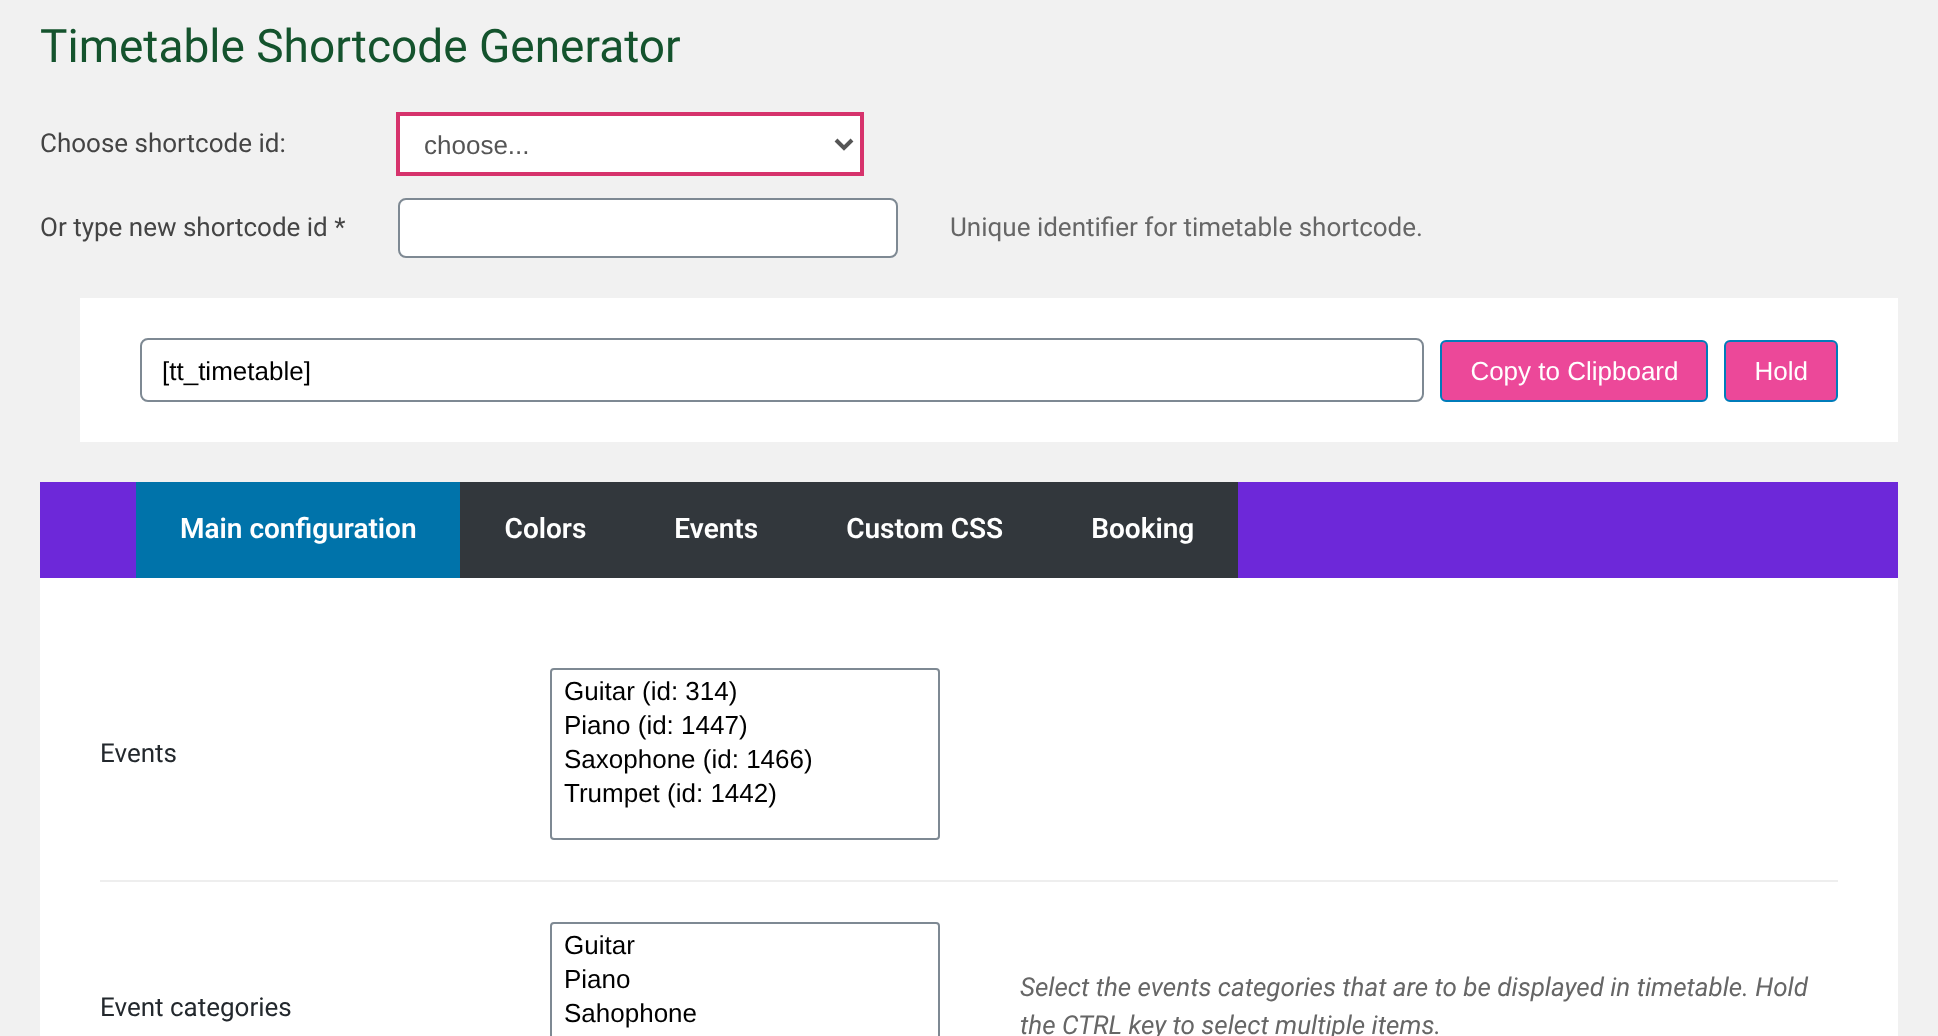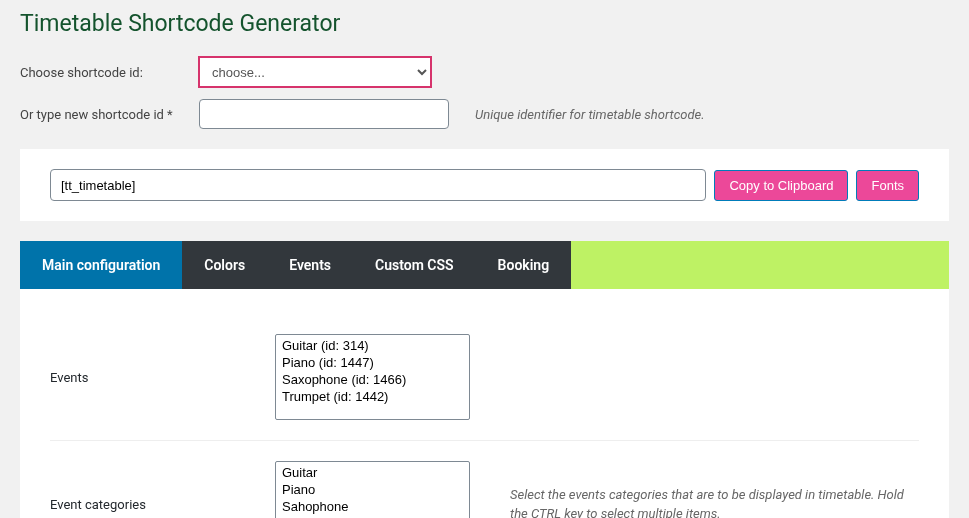--- a/index.html
+++ b/index.html
@@ -46,32 +46,32 @@
       width: 250px;
       height: 30px;
       border: 1px solid #7e8993;
       border-radius: 4px;
       padding: 4px 8px;
       font-size: 13px;
       background: #fff;
     }
     .hint {
       margin-left: 10px;
-      font-style: italic;
       color: #666;
       font-size: 13px;
     }
     .shortcode-bar {
       background: #fff;
       padding: 20px 30px;
       margin-top: 20px;
       margin-bottom: 20px;
       display: flex;
       align-items: center;
       gap: 8px;
+      margin-left: 20px;
     }
     .shortcode-field {
       flex: 1;
       height: 32px;
       border: 1px solid #7e8993;
       border-radius: 4px;
       padding: 4px 10px;
       font-size: 13px;
       background: #fff;
     }
@@ -79,21 +79,22 @@
       background: #ec4899;
       border: 1px solid #007cba;
       color: #fff;
       padding: 7px 14px;
       border-radius: 3px;
       font-size: 13px;
       cursor: pointer;
     }
     .tabs {
       display: flex;
-      background: #bef264;
+      background: #6d28d9;
+      padding-left: 48px;
     }
     .tab {
       padding: 16px 22px;
       color: #fff;
       font-size: 14px;
       font-weight: 600;
       cursor: pointer;
       background: #32373c;
     }
     .tab.active {
@@ -154,21 +155,21 @@
 
   <div class="form-row">
     <label>Or type new shortcode id *</label>
     <input type="text" class="text-input" style="">
     <span class="hint">Unique identifier for timetable shortcode.</span>
   </div>
 
   <div class="shortcode-bar">
     <input type="text" class="shortcode-field" value="[tt_timetable]" style="">
     <button class="btn-primary">Copy to Clipboard</button>
-    <button class="btn-primary">Fonts</button>
+    <button class="btn-primary">Hold</button>
   </div>
 
   <div class="tabs">
     <div class="tab active">Main configuration</div>
     <div class="tab">Colors</div>
     <div class="tab">Events</div>
     <div class="tab">Custom CSS</div>
     <div class="tab">Booking</div>
   </div>
 

